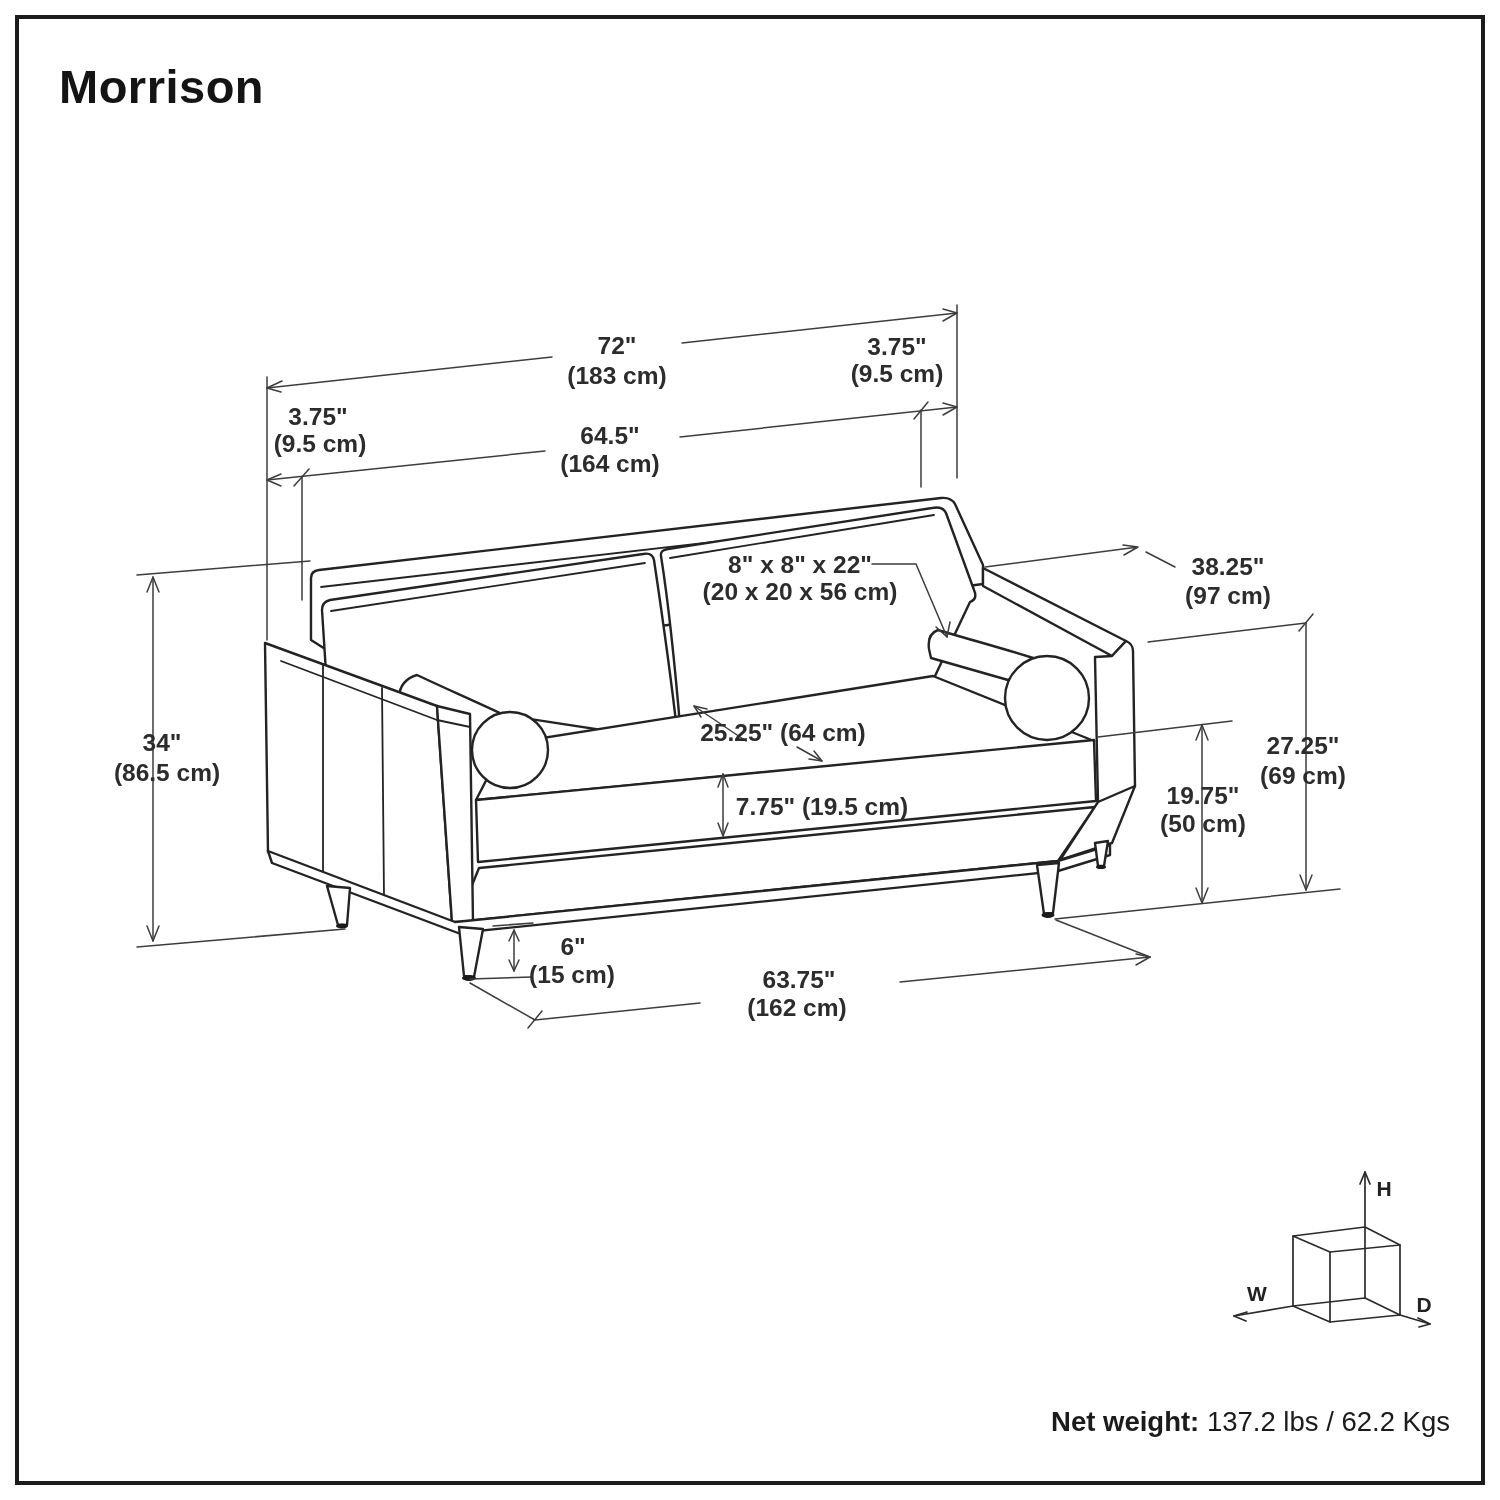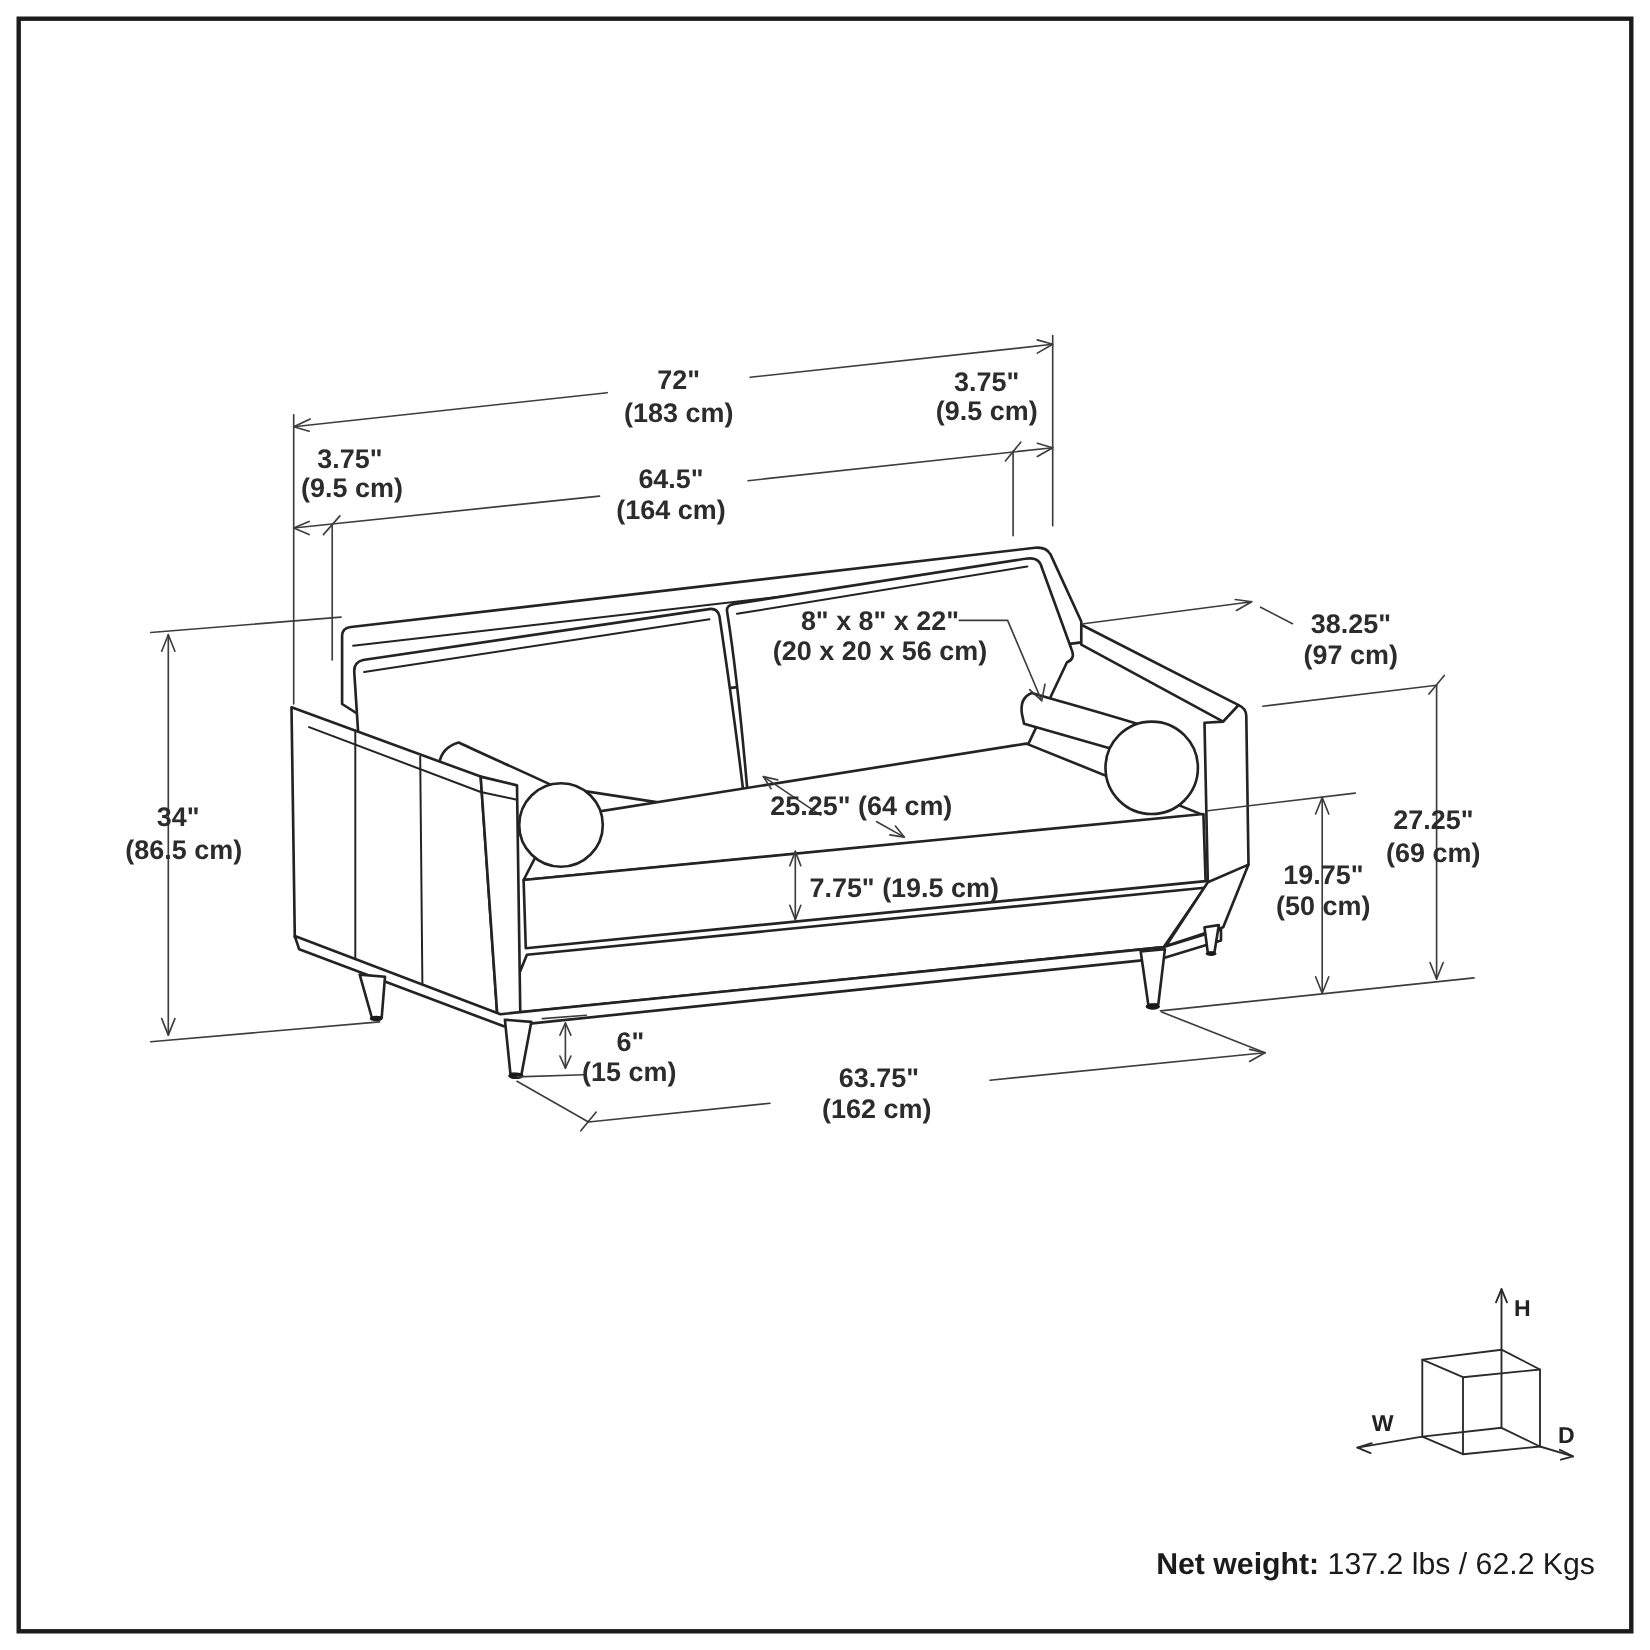--- a/index.html
+++ b/index.html
@@ -27,20 +27,21 @@
     position:absolute;right:50px;top:1406px;font-size:27.5px;color:#1b1b1b;font-weight:400;
   }
   #footer-note b{font-weight:800;}
 </style>
 </head>
 <body>
 
 <div id="stage">
 
   <div id="title-block">
+    <div>Morrison</div>
   </div>
 
   <svg id="svg-canvas" width="1500" height="1500" viewBox="0 0 1500 1500">
 
     <g>
 
       <g>
         <path class="sofa sofa-fill" d="M311,640 L311,578 Q311,571 319,570 L941,498 Q951,497 955,504 L983,565 L983,584 L352,666 Z"></path>
         <path class="sofa sofa-thin" d="M321,587 L947,515"></path>
       </g>

